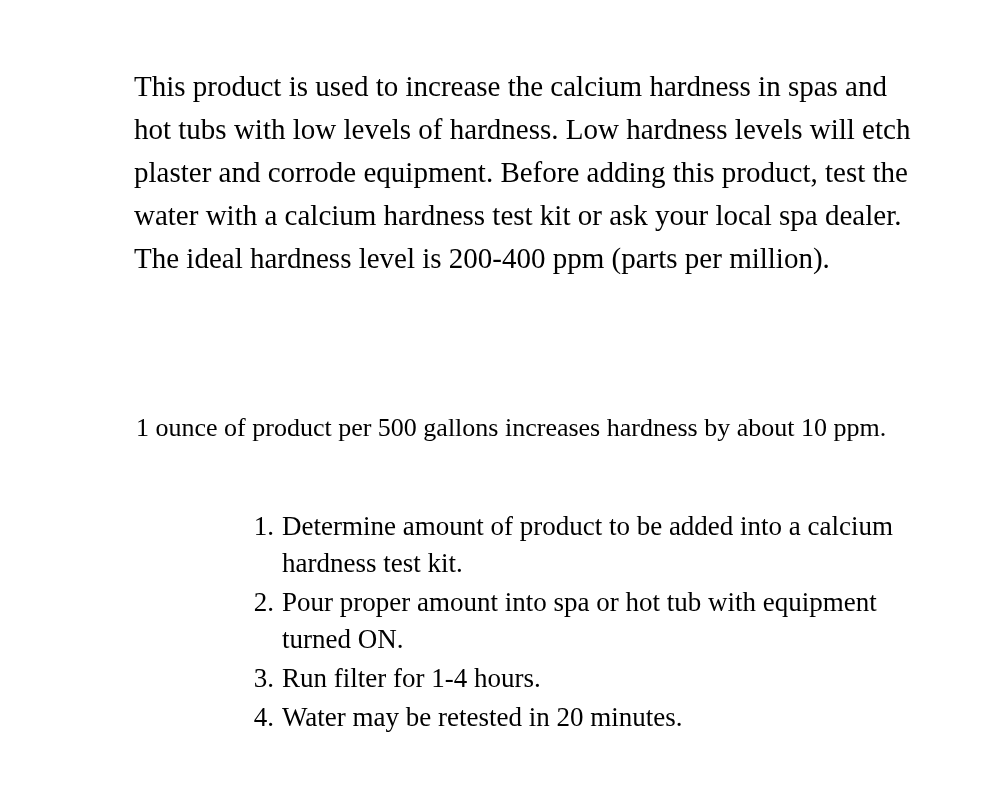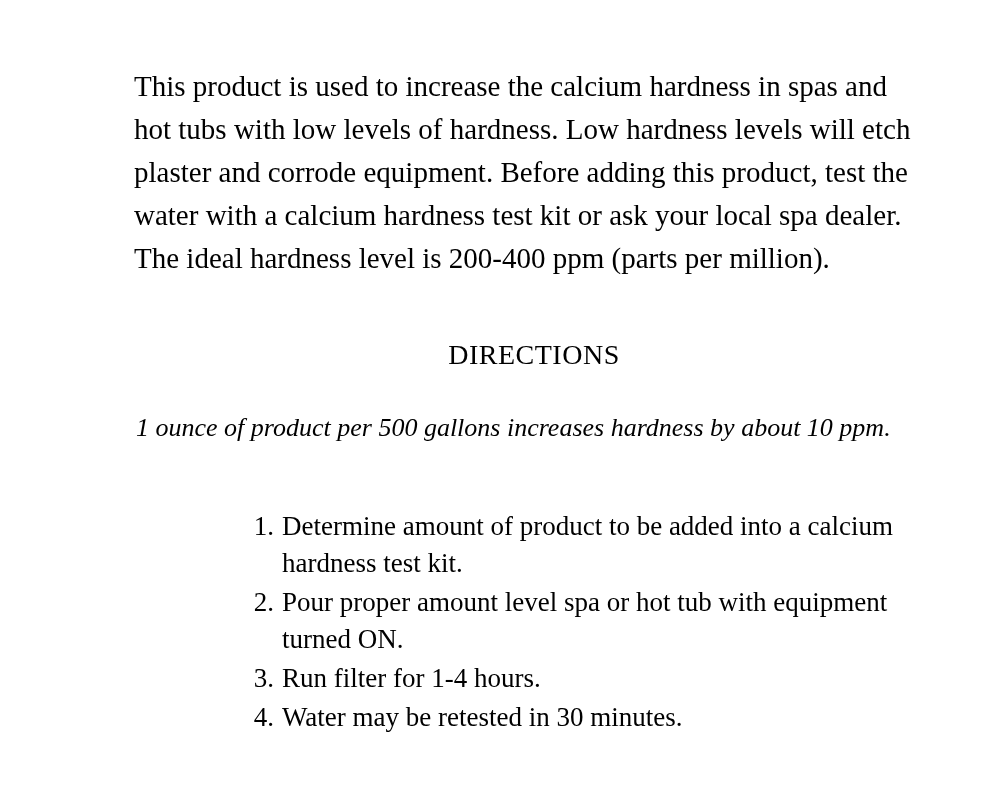--- a/index.html
+++ b/index.html
@@ -40,21 +40,20 @@
     letter-spacing: 0.5px;
   }
   .dosage {
     position: absolute;
     left: 136px;
     top: 383px;
     width: 800px;
     font-size: 26px;
     line-height: 38px;
     text-align: left;
-    font-style: italic;
   }
   .steps {
     position: absolute;
     left: 240px;
     top: 508px;
     width: 700px;
     margin: 0;
     padding: 0;
     list-style: none;
     font-size: 27px;
@@ -76,36 +75,35 @@
     display: block;
   }
 </style>
 </head>
 <body>
 
 <div class="page">
 
   <p class="intro">This product is used to increase the calcium hardness in spas and hot tubs with low levels of hardness. Low hardness levels will etch plaster and corrode equipment. Before adding this product, test the water with a calcium hardness test kit or ask your local spa dealer. The ideal hardness level is 200-400 ppm (parts per million).</p>
 
-  <div class="section-heading">DIRECTIONS</div>
 
   <p class="dosage">1 ounce of product per 500 gallons increases hardness by about 10 ppm.</p>
 
   <ol class="steps">
     <li>
       <span class="num">1.</span>
       <span class="txt">Determine amount of product to be added into a calcium hardness test kit.</span>
     </li>
     <li>
       <span class="num">2.</span>
-      <span class="txt">Pour proper amount level spa or hot tub with equipment turned ON.</span>
+      <span class="txt">Pour proper amount into spa or hot tub with equipment turned ON.</span>
     </li>
     <li>
       <span class="num">3.</span>
       <span class="txt">Run filter for 1-4 hours.</span>
     </li>
     <li>
       <span class="num">4.</span>
-      <span class="txt">Water may be retested in 30 minutes.</span>
+      <span class="txt">Water may be retested in 20 minutes.</span>
     </li>
   </ol>
 
 </div>
 
 </body></html>

